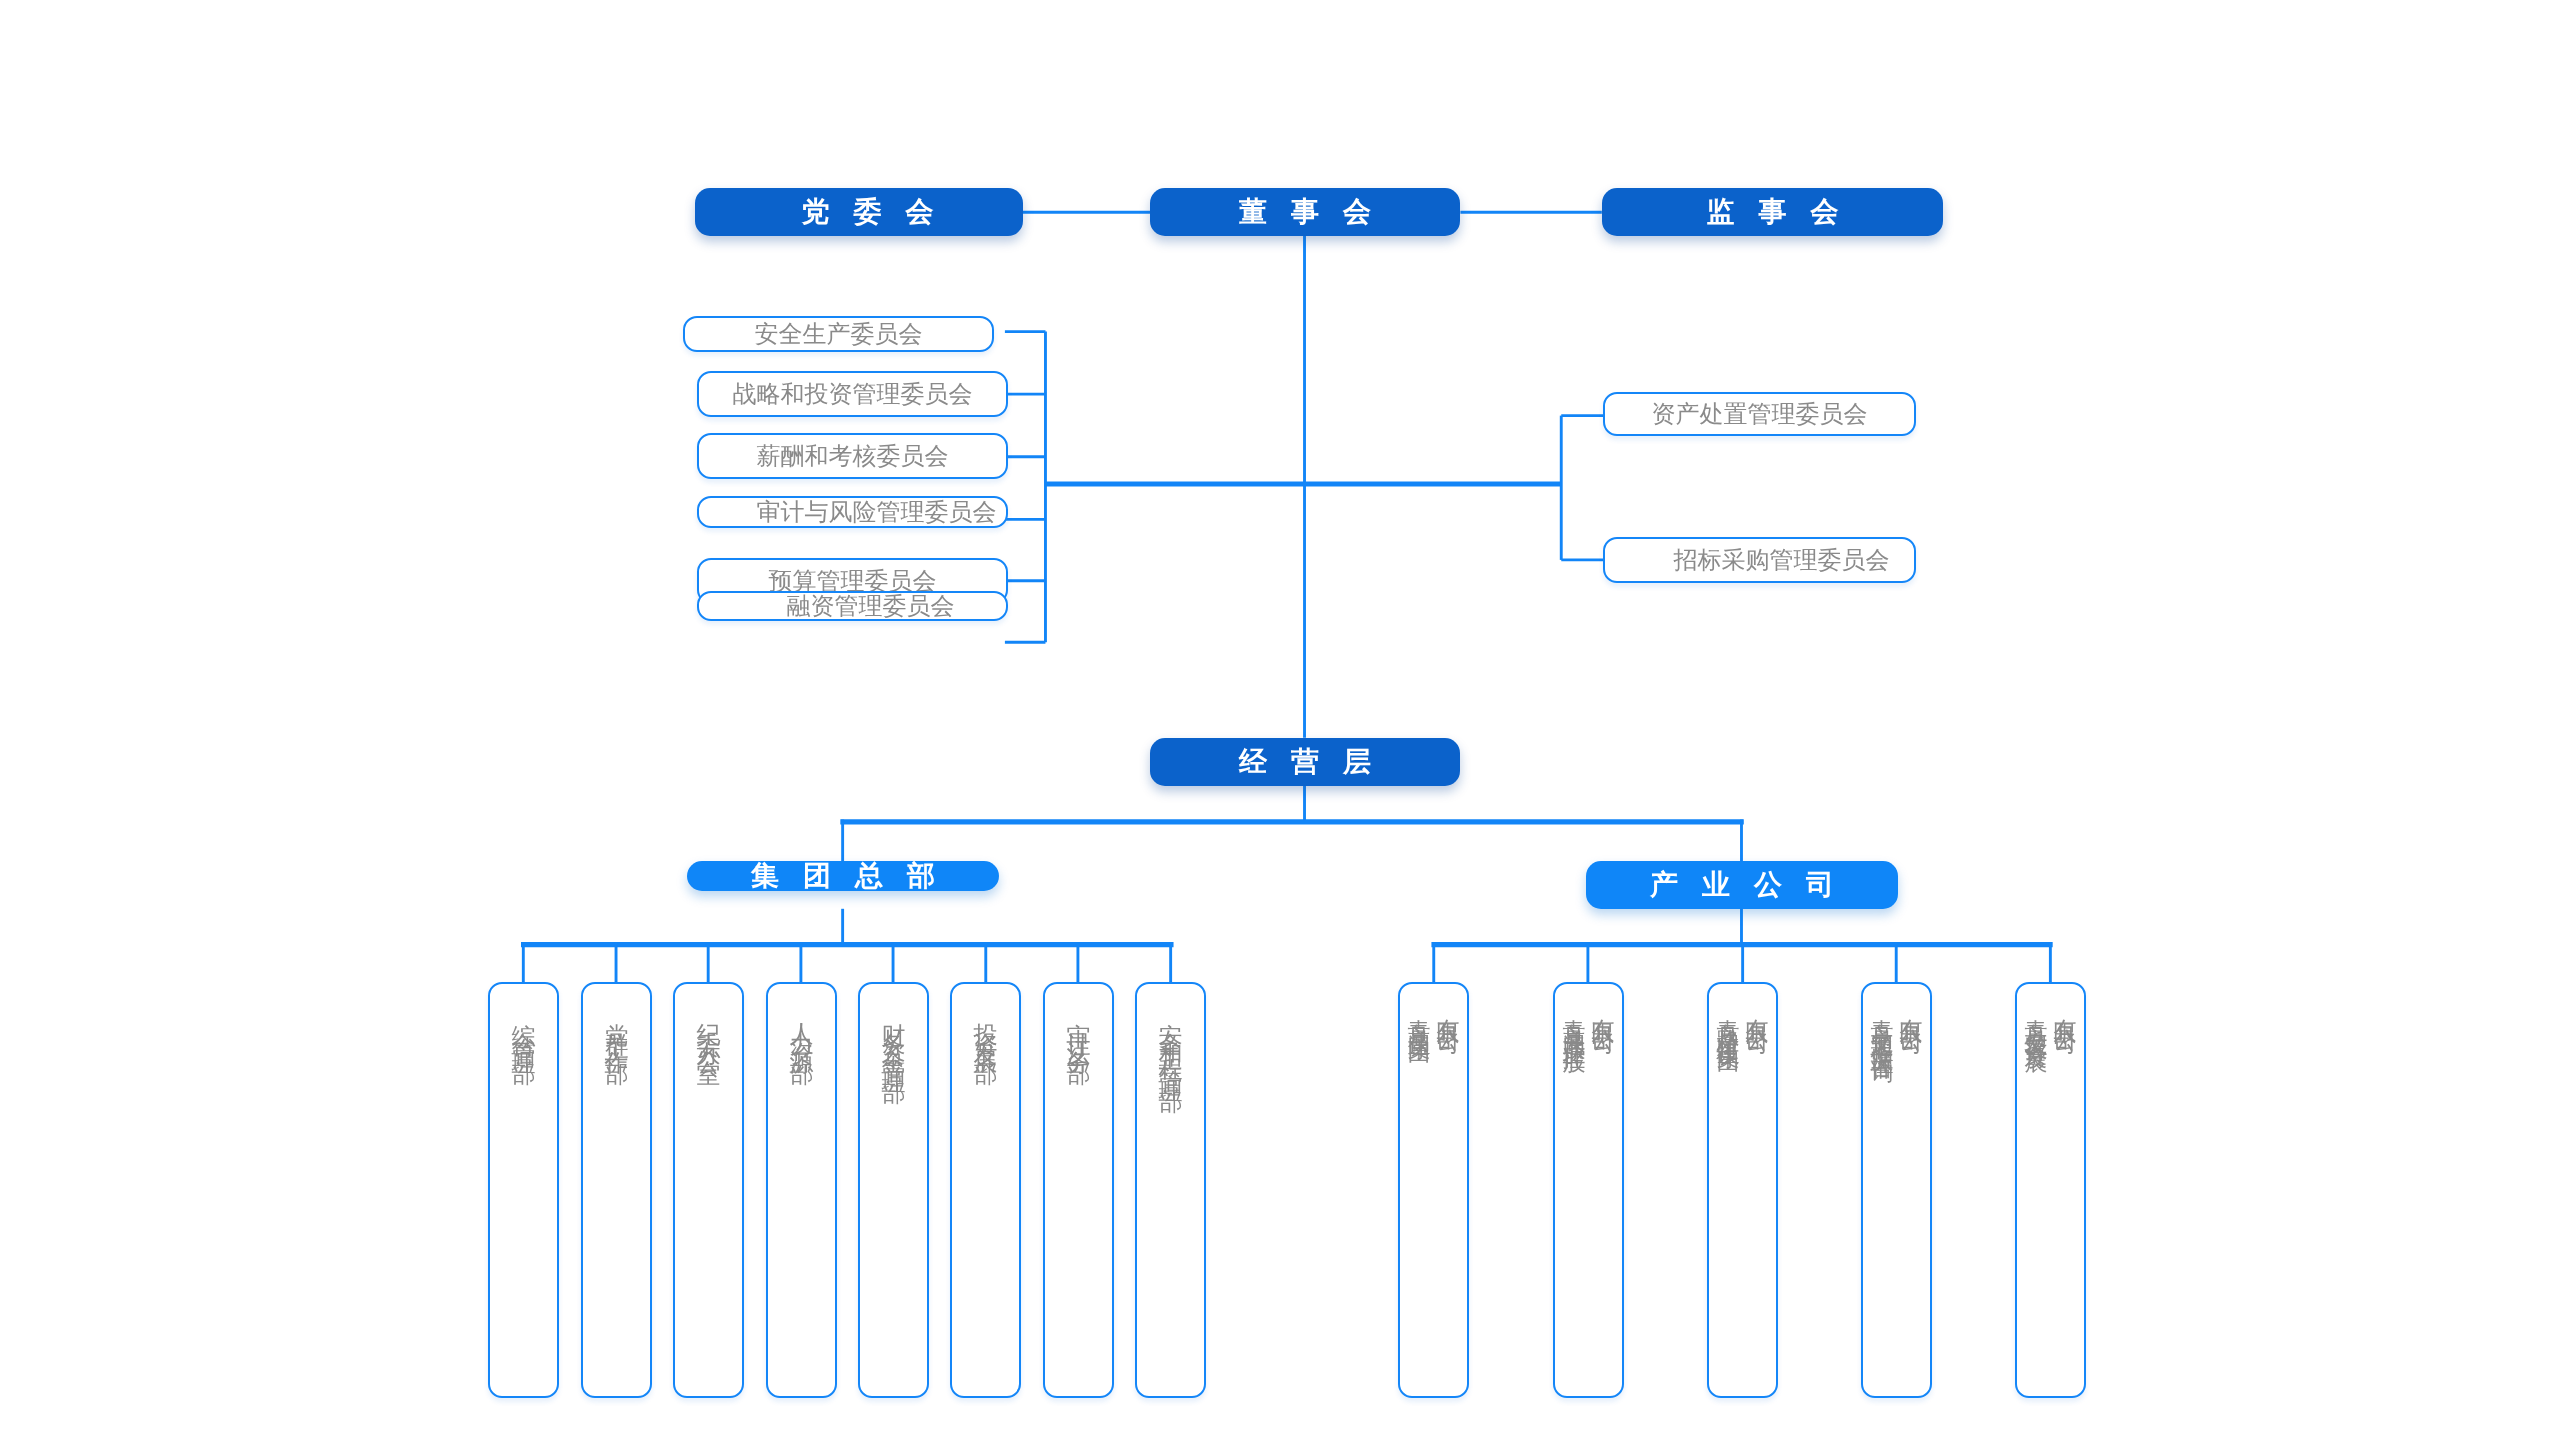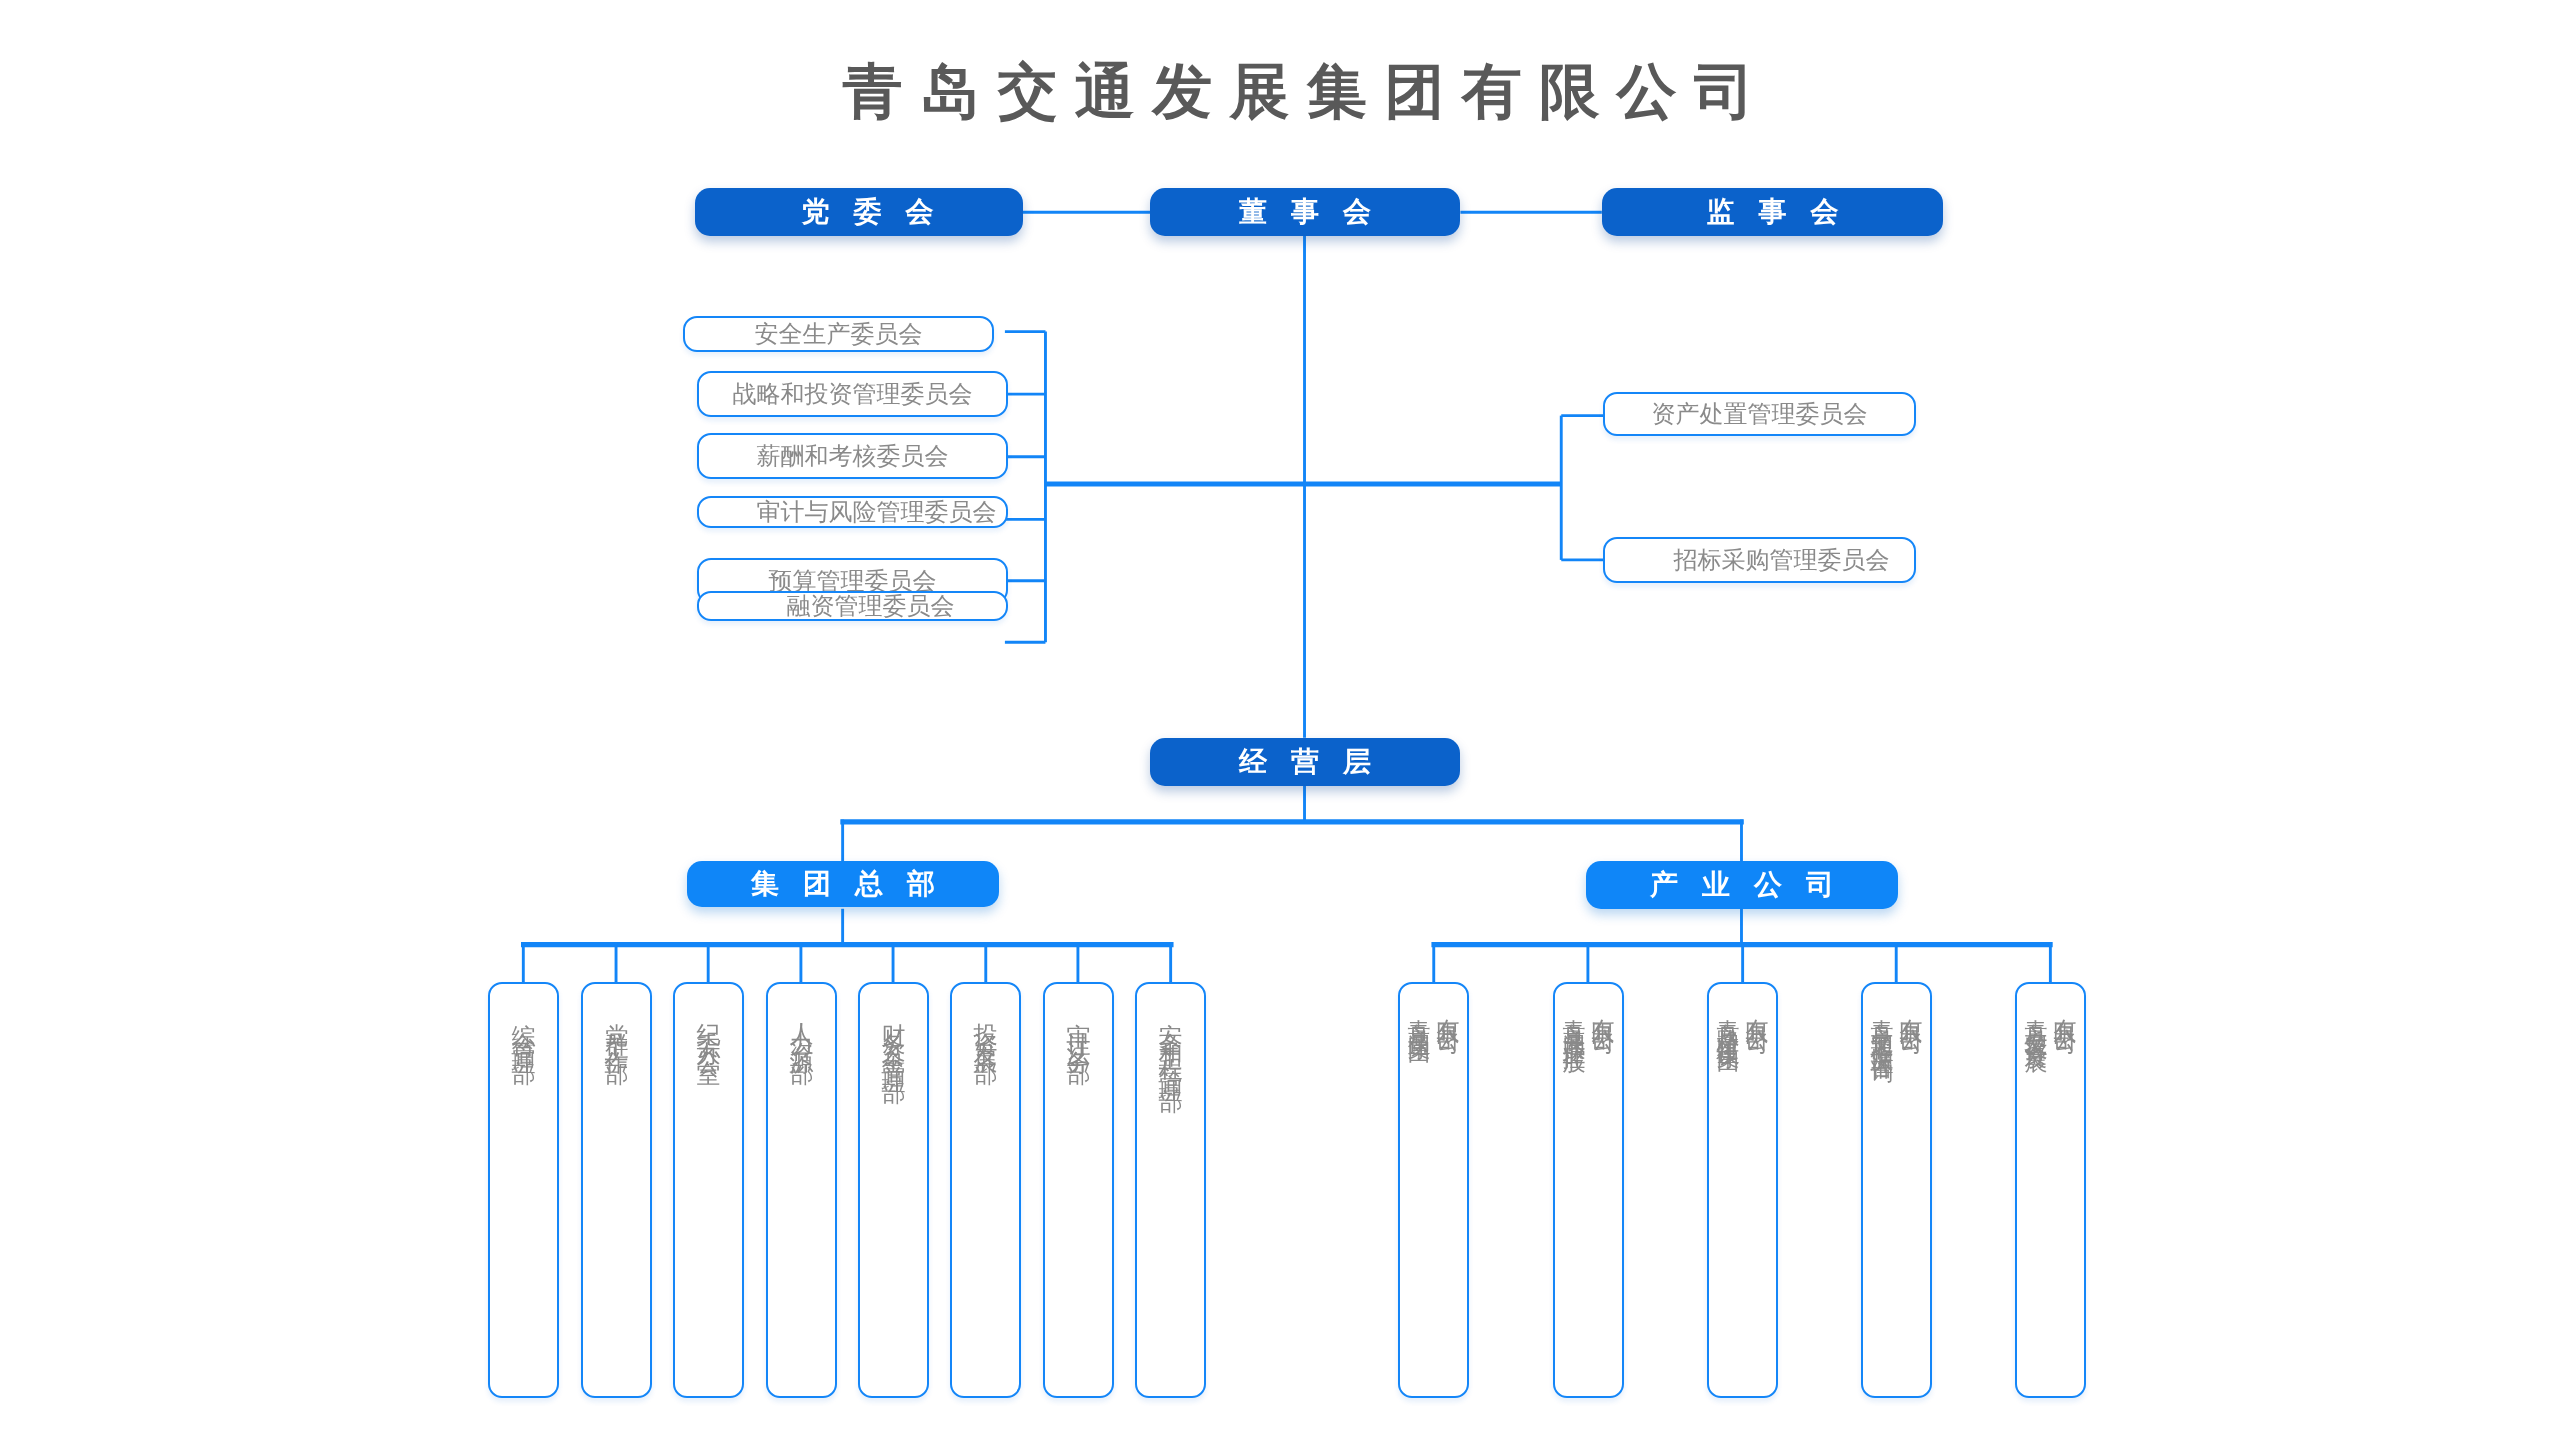--- a/index.html
+++ b/index.html
@@ -98,21 +98,20 @@
     line-height: 29px;
   }
 
   svg.wires { position: absolute; left: 0; top: 0; z-index: 1; }
 </style>
 </head>
 <body>
 
 <div id="org-chart">
 
-  <div class="chart-title">青岛交通发展集团有限公司</div>
 
   <svg class="wires" width="2576" height="1449" viewBox="0 0 4445 2500">
     <g stroke="#1285F7" fill="none">
 
       <line x1="1740" y1="366" x2="1985" y2="366" stroke-width="5"></line>
       <line x1="2520" y1="366" x2="2764" y2="366" stroke-width="5"></line>
 
       <line x1="2251" y1="406" x2="2251" y2="1273" stroke-width="5"></line>
 
       <line x1="1804" y1="835" x2="2694" y2="835" stroke-width="9"></line>
@@ -188,21 +187,21 @@
     <span>资产处置管理委员会</span>
   </div>
   <div class="committee" style="left:1603px; top:537px; width:313px; height:46px;padding-left:44px;">
     <span>招标采购管理委员会</span>
   </div>
 
   <div class="pill dark" style="left:1150px; top:738px; width:310px; height:48px;">
     <span>经营层</span>
   </div>
 
-  <div class="pill light" style="left:687px; top:861px; width:312px; height:46px;">
+  <div class="pill light" style="left:687px; top:861px; width:312px; height:30px;">
     <span>集团总部</span>
   </div>
   <div class="pill light" style="left:1586px; top:861px; width:312px; height:48px;">
     <span>产业公司</span>
   </div>
 
   <div class="vbox" style="left:488px;  top:982px; width:71px; height:416px;">
     <span class="vtext">综合管理部</span>
   </div>
   <div class="vbox" style="left:581px; top:982px; width:71px; height:416px;">

